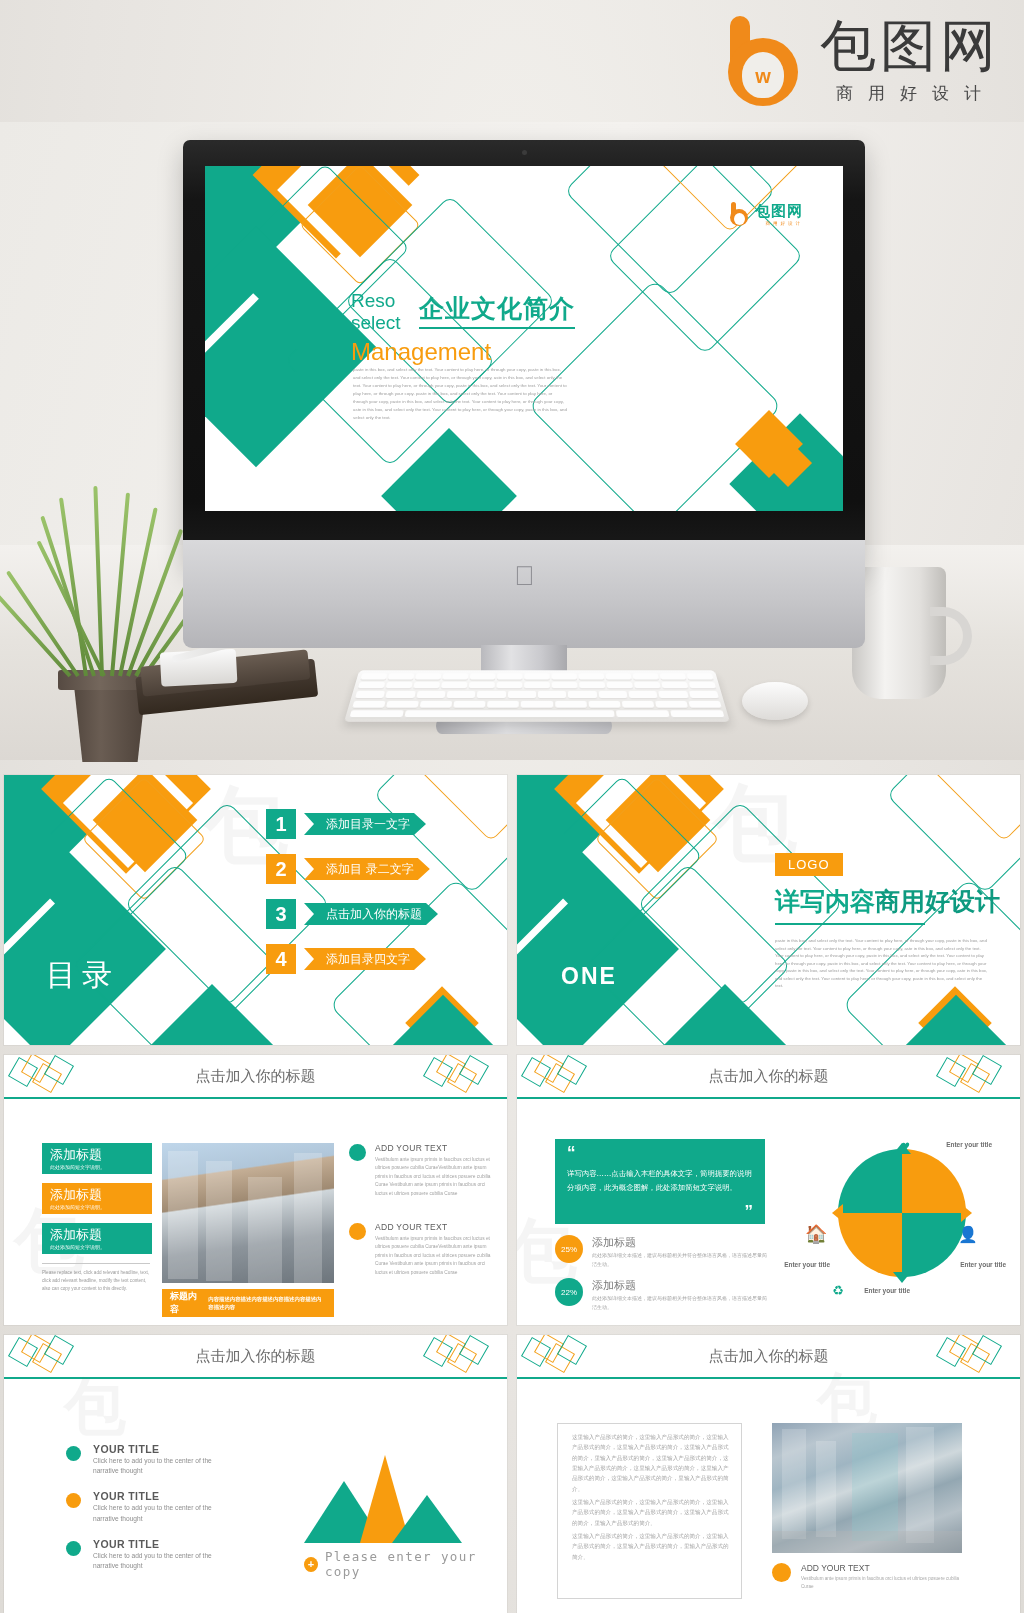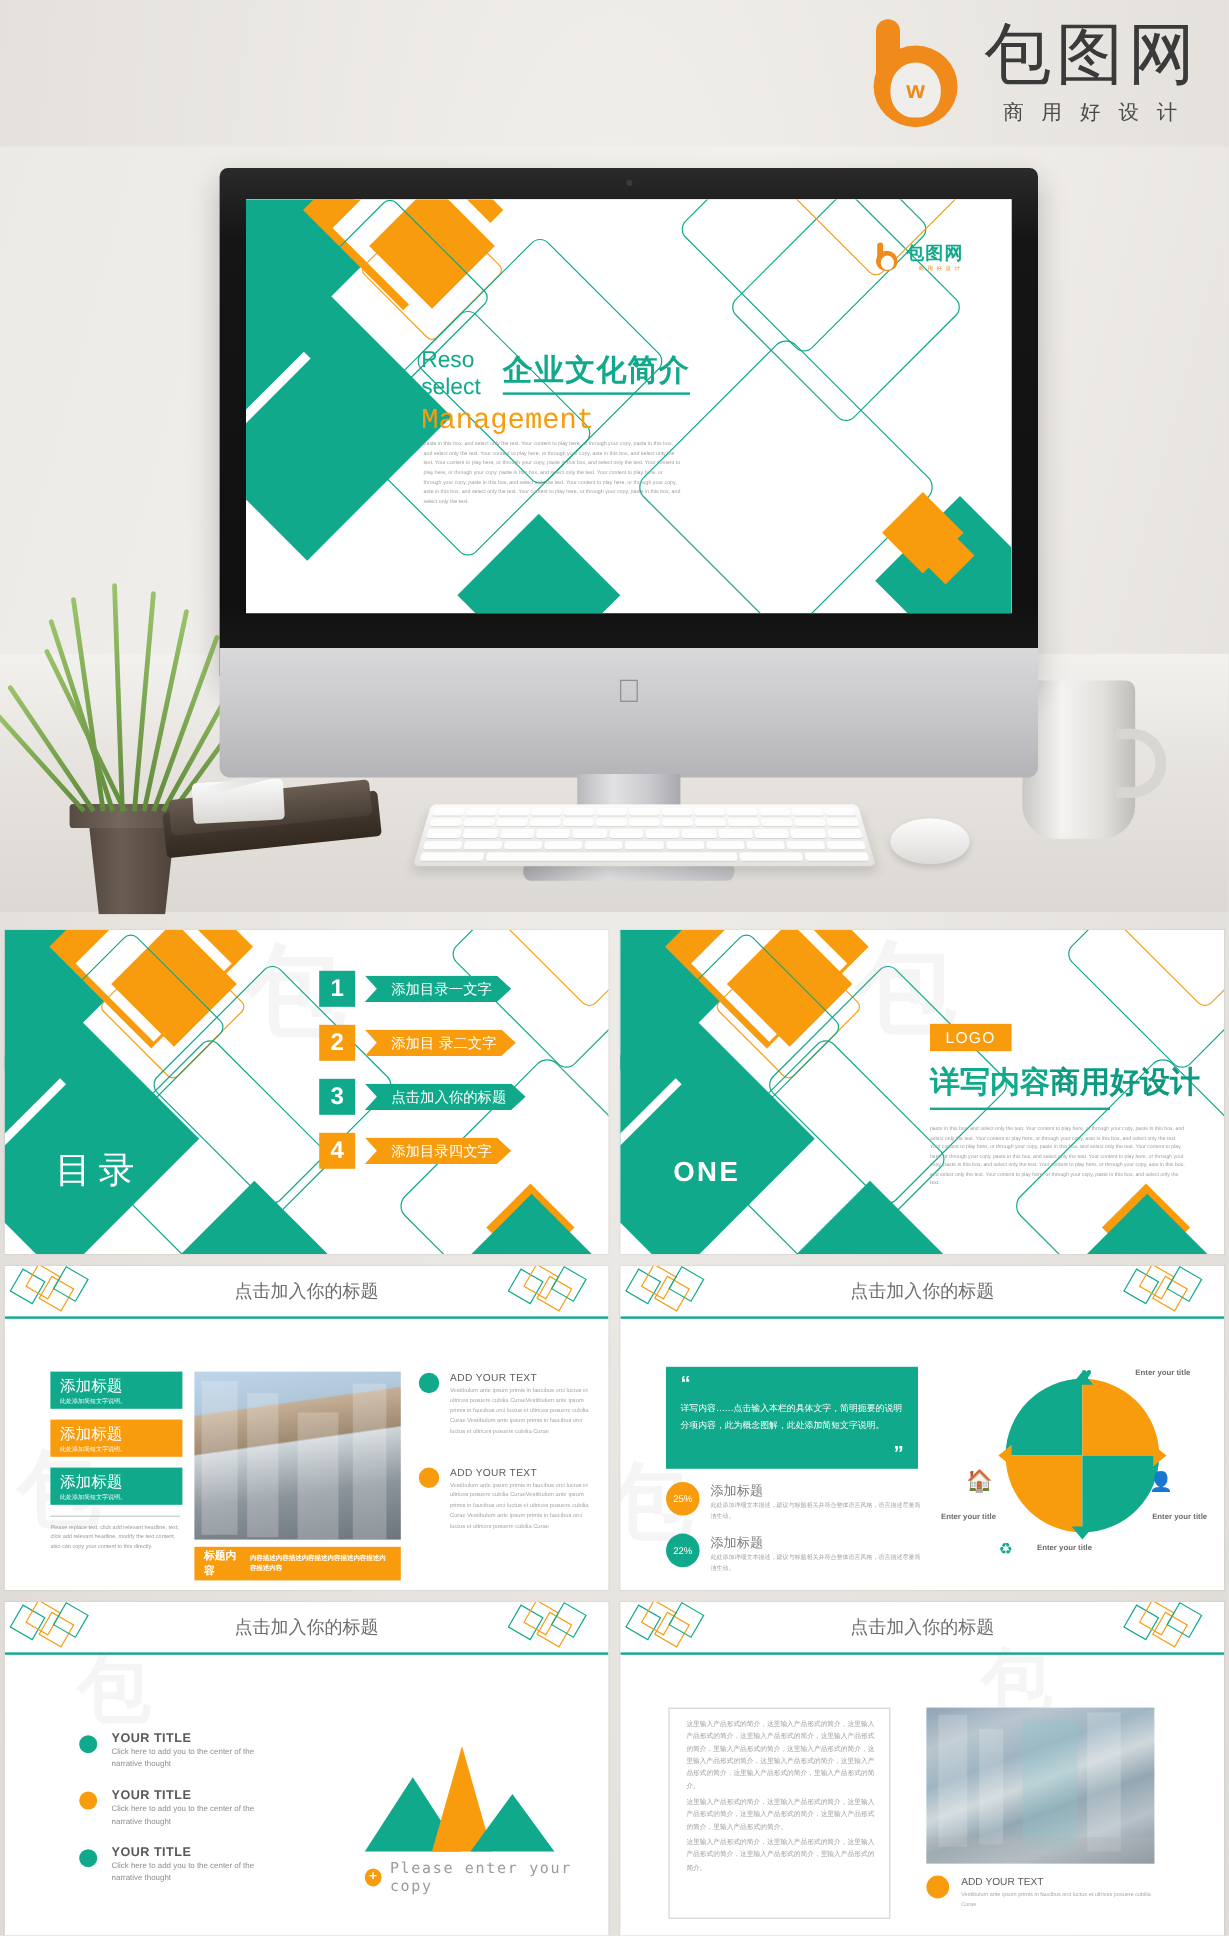--- a/index.html
+++ b/index.html
@@ -362,21 +362,21 @@
     font-size:19px; line-height:22px; color:#10a98b;
     font-family:"Liberation Sans", sans-serif;
   }
   .cov-cn{
     position:absolute; left:68px; top:2px; font-size:25px; color:#10a98b;
     font-weight:bold; border-bottom:2.5px solid #10a98b; padding-bottom:2px;
     font-family:"DejaVu Sans", sans-serif; letter-spacing:1px;
   }
   .cov-mg{
     position:absolute; left:0; top:48px; font-size:24px; color:#f89c0e;
-    font-family:Liberation Mono, monospace;
+    font-family:Liberation Sans, sans-serif;
   }
   .cov-body{
     position:absolute; left:148px; top:200px; width:215px;
     font-size:4.4px; line-height:1.8; color:#9d9d9d;
   }
   .cov-logo{ position:absolute; right:40px; top:36px; display:flex; gap:5px; align-items:flex-start;}
   .cov-logo .m{ width:20px; height:24px; position:relative; }
   .cov-logo .m .s{ position:absolute; left:1px; top:0; width:5px; height:16px;
                    background:#f08a1a; border-radius:3px 3px 0 0;}
   .cov-logo .m .c{ position:absolute; left:0; top:7px; width:18px; height:17px;

